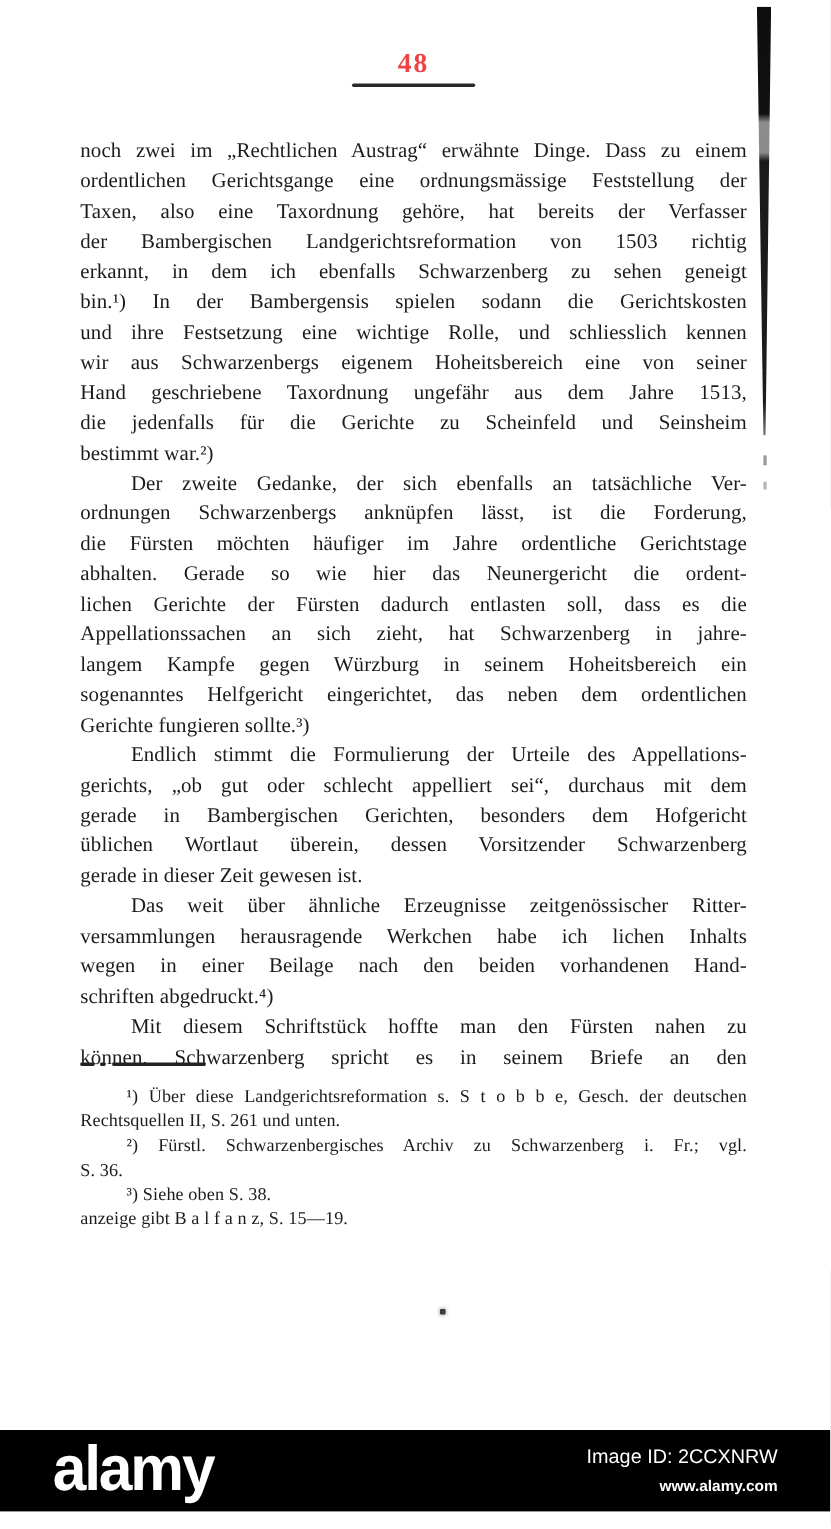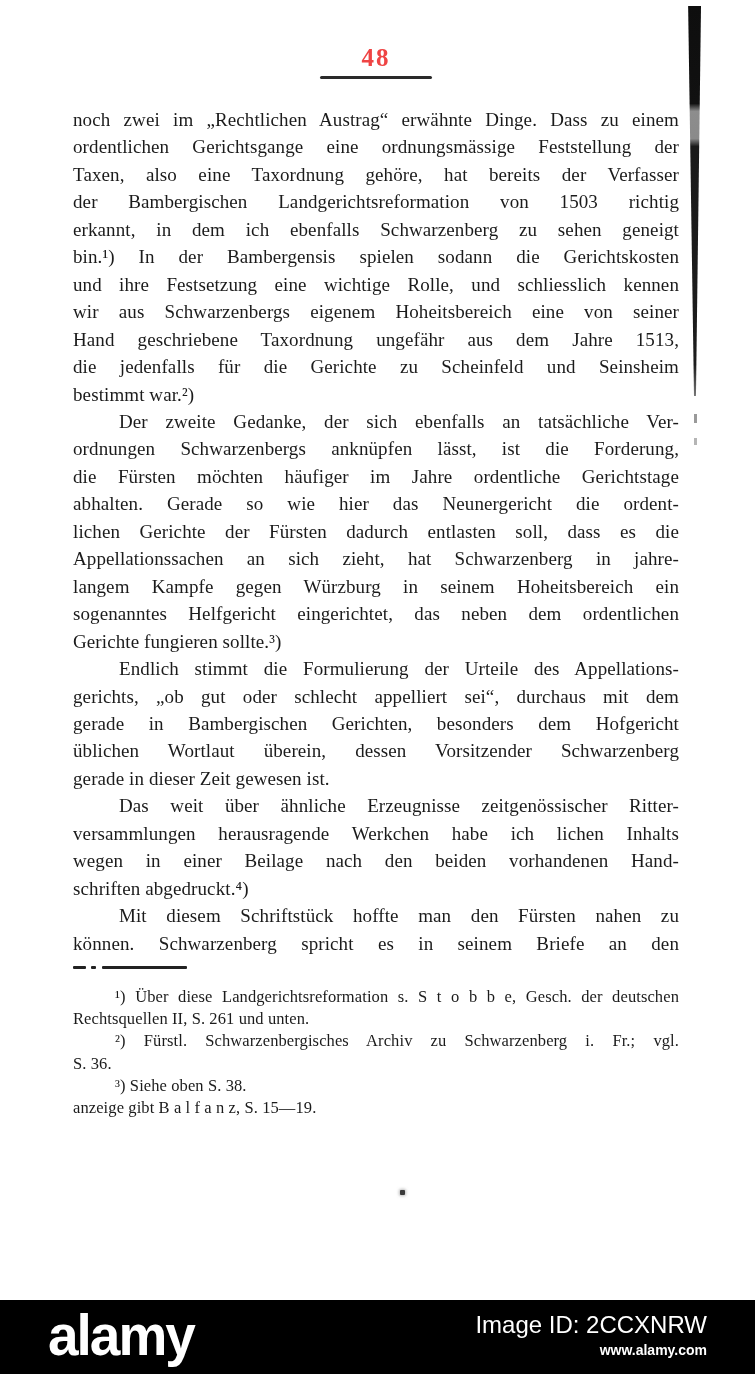--- a/index.html
+++ b/index.html
@@ -3,21 +3,21 @@
 <meta charset="utf-8">
 <style>
   html,body{margin:0;padding:0;background:#e8e8e8;}
   .page{position:relative;width:755px;height:1390px;background:#ffffff;overflow:hidden;
         font-family:"Liberation Serif", serif;color:#1b1b1b;}
   
   .pageno-wrap{position:absolute;left:73px;top:44px;width:606px;text-align:center;}
   .pageno{font-size:25px;font-weight:bold;letter-spacing:2px;color:#ef4444;}
   .pageno-rule{width:112px;height:3px;background:#2a2a2a;margin:4px auto 0 auto;border-radius:2px;}
   
-  .text-block{position:absolute;left:73px;top:106px;width:606px;
+  .text-block{position:absolute;left:73px;top:124px;width:606px;
               font-size:19px;line-height:27.45px;letter-spacing:0.1px;}
   .line{text-align:left;white-space:normal;}
   .line.just{text-align:justify;text-align-last:justify;}
   .line.indent{text-indent:46px;}
   
   .fn-sep{position:absolute;left:73px;top:966px;width:200px;height:4px;}
   .fn-sep span{position:absolute;top:0;height:3px;background:#222;border-radius:1px;display:block;}
   .fn-seg1{left:0;width:13px;}
   .fn-seg2{left:18px;width:5px;}
   .fn-seg3{left:29px;width:85px;}
@@ -35,21 +35,21 @@
   .artifact-dash2{position:absolute;left:694px;top:438px;width:3px;height:7px;background:#b5b5b5;}
   .scan-dot{position:absolute;left:400px;top:1190px;width:5px;height:5px;background:#3a3a3a;border-radius:1px;
             box-shadow:0 0 3px 1px rgba(120,120,120,.5);}
   
   .wm-bar{position:absolute;left:0;top:1300px;width:755px;height:74px;background:#000;
           display:flex;align-items:center;justify-content:space-between;
           padding:0 48px;box-sizing:border-box;font-family:"Liberation Sans", sans-serif;}
   .wm-logo{color:#fff;font-weight:bold;font-size:55px;letter-spacing:-2px;line-height:1;
            transform:scaleY(1.05);margin-top:-4px;}
   .wm-right{text-align:right;color:#fff;}
-  .wm-id{font-size:24px;line-height:25px;}
+  .wm-id{font-size:18px;line-height:25px;}
   .wm-url{font-size:14px;font-weight:bold;line-height:26px;text-align:right;}
 </style>
 </head>
 <body>
 
 <div class="page">
 
   <div class="pageno-wrap">
     <div class="pageno">48</div>
     <div class="pageno-rule"></div>

